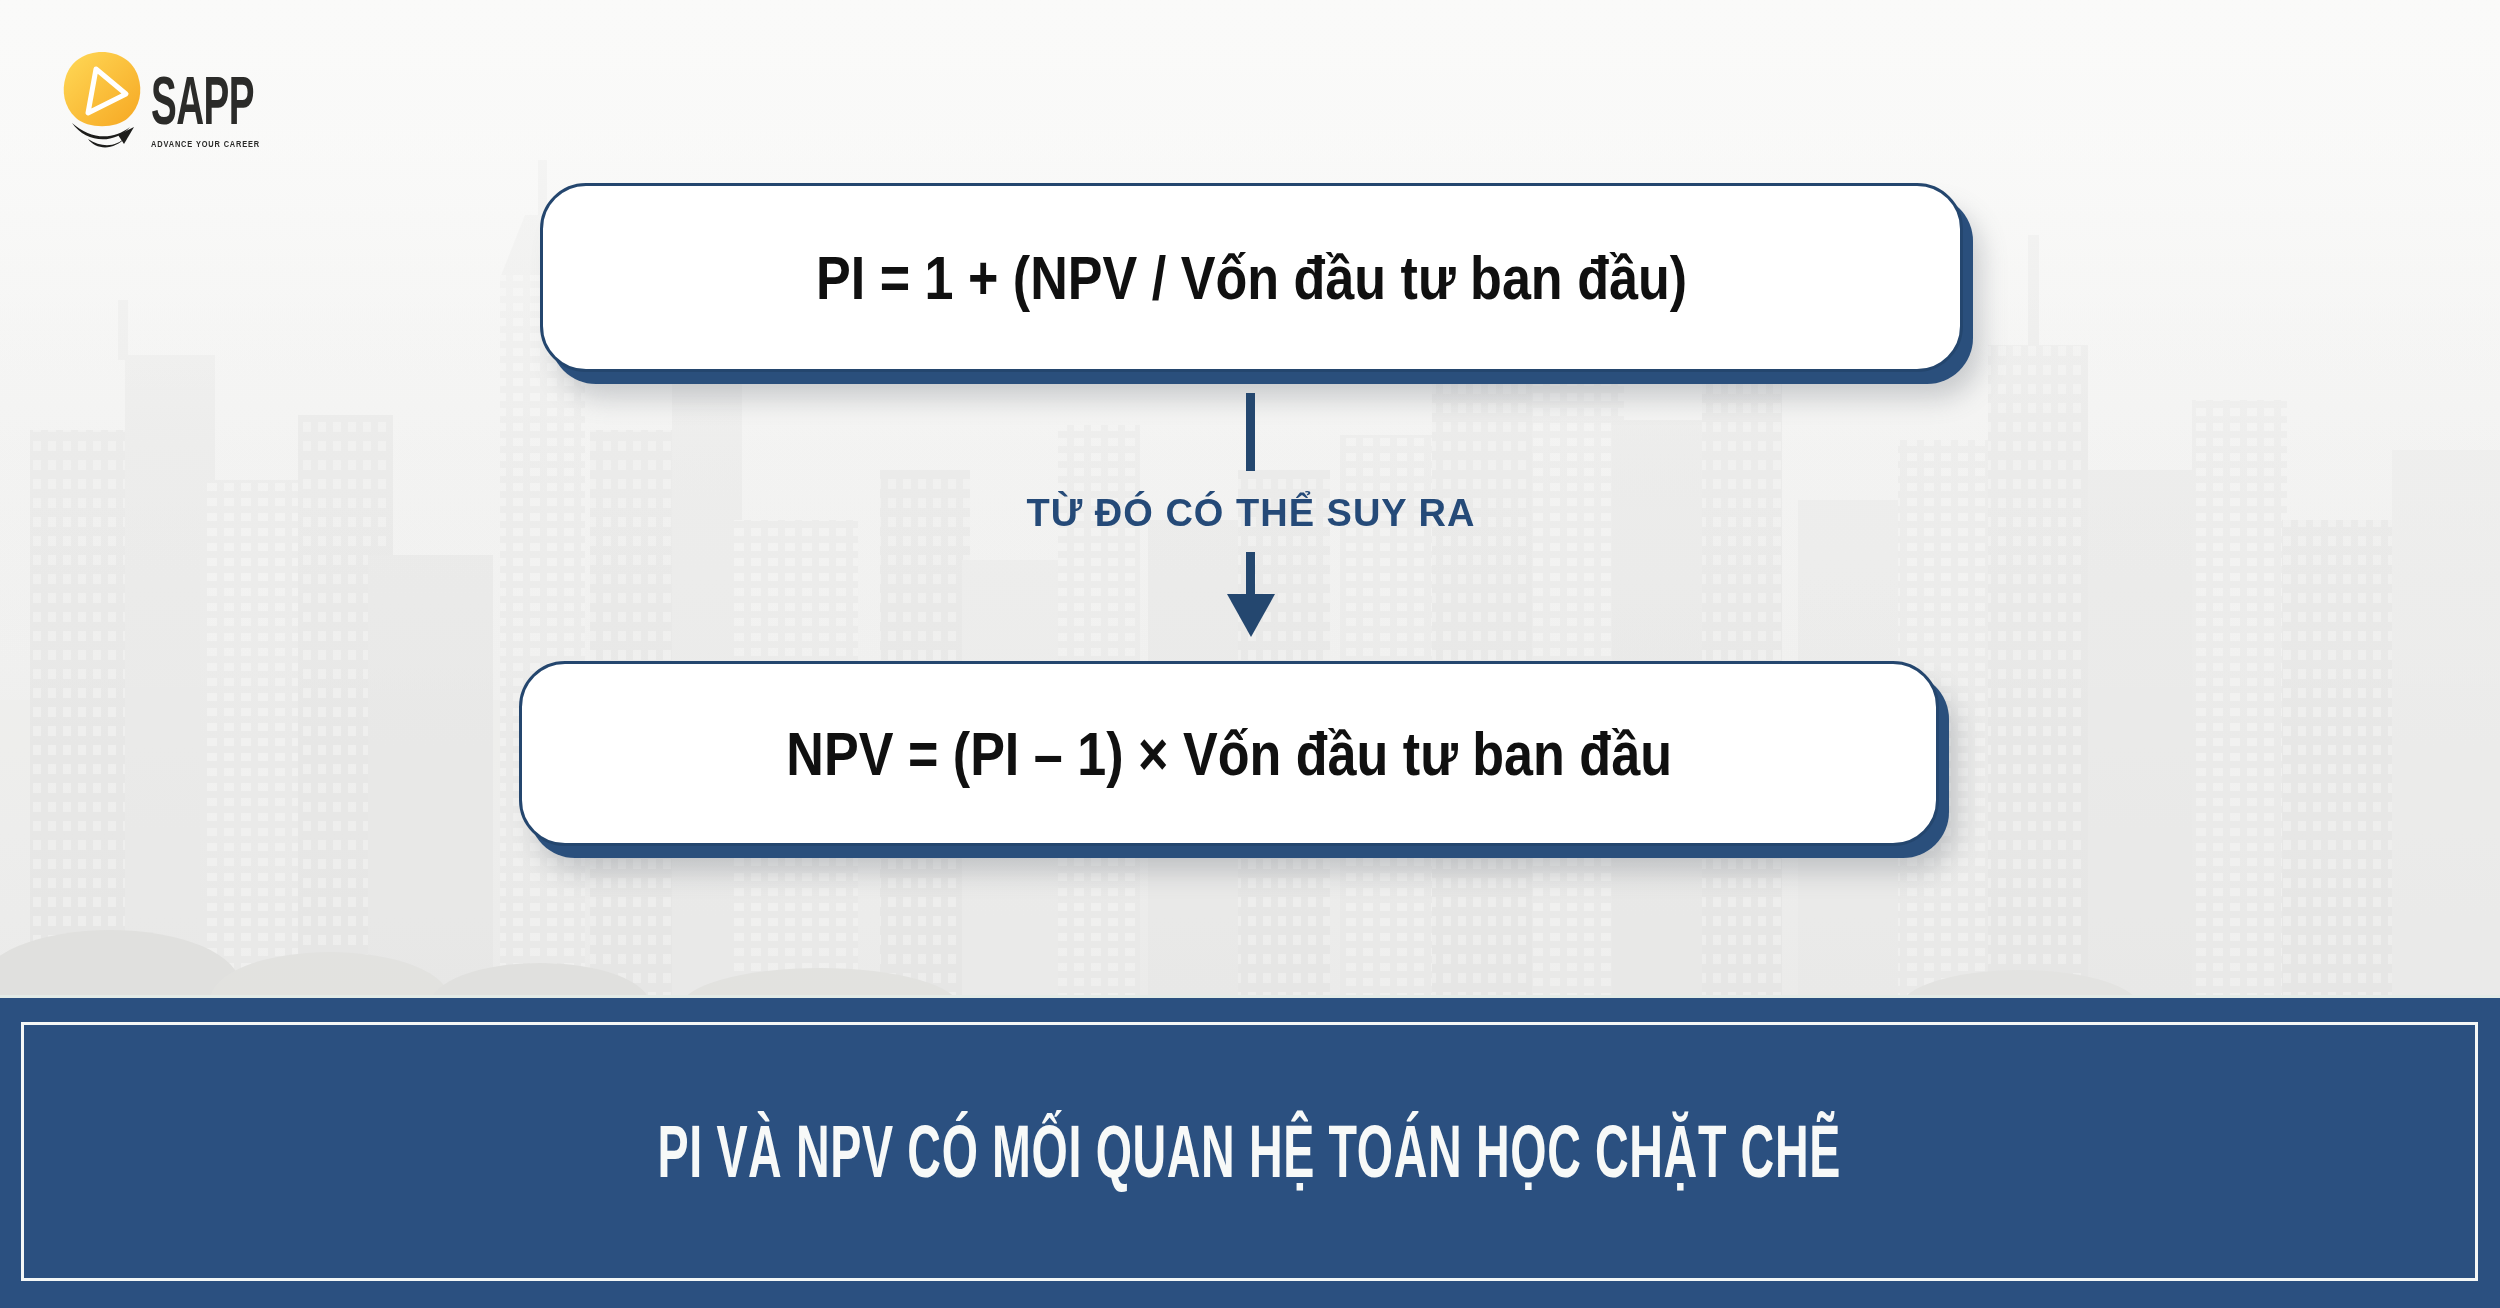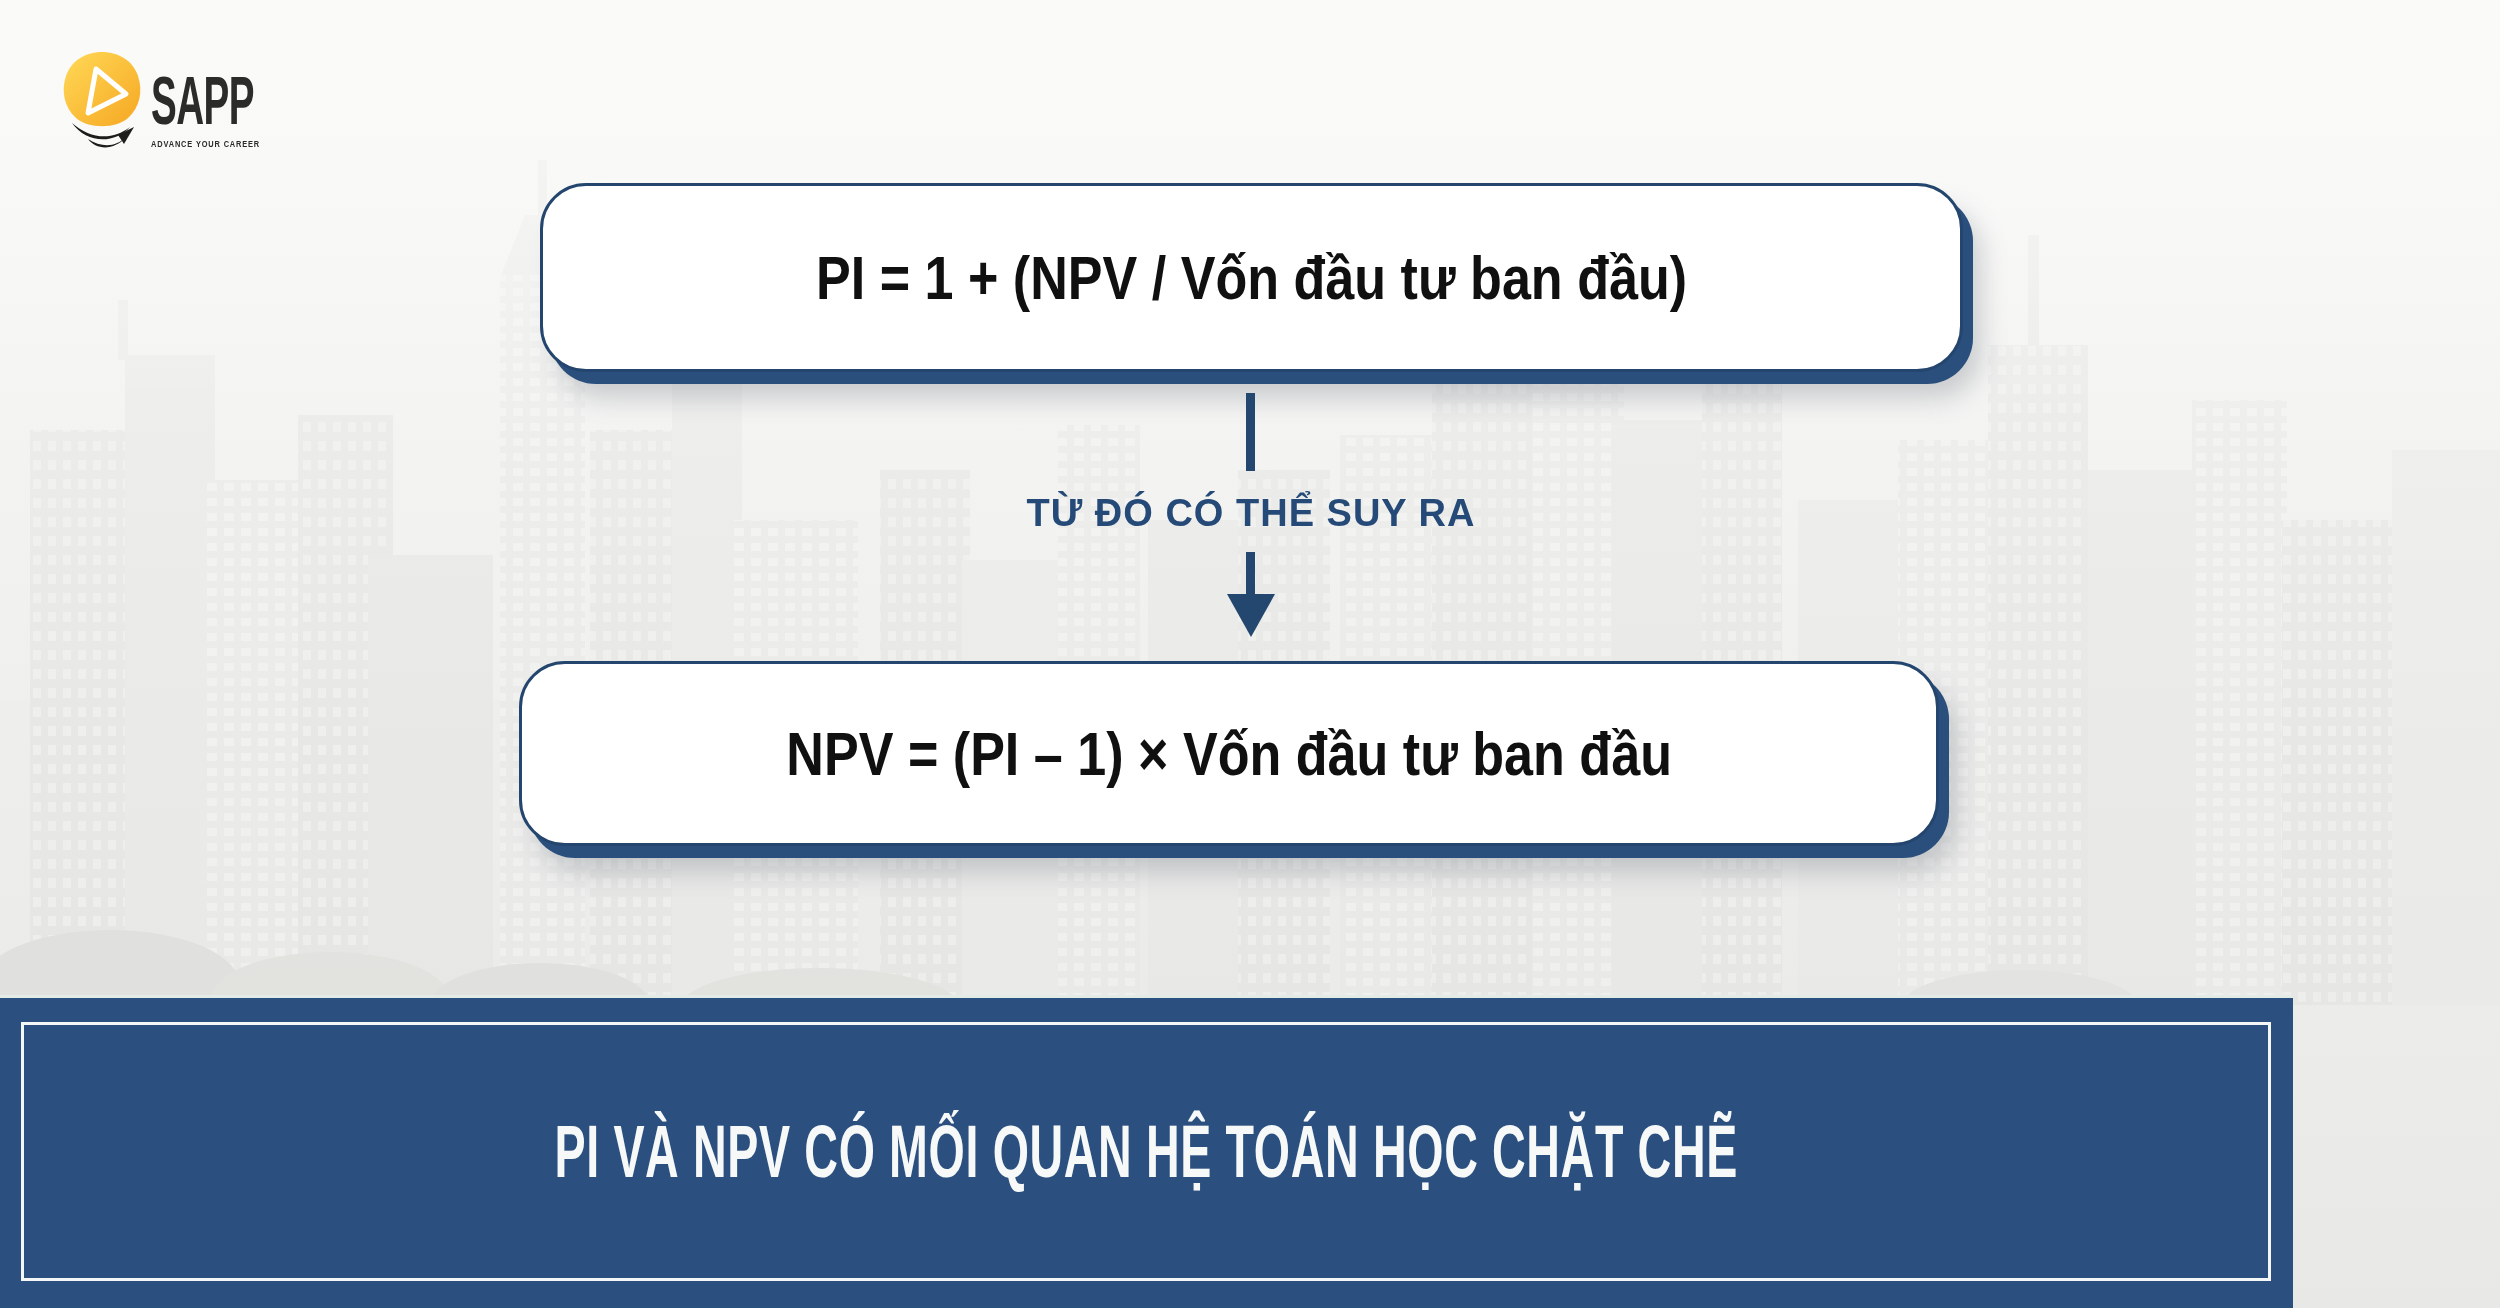--- a/index.html
+++ b/index.html
@@ -49,21 +49,21 @@
     font-weight:700;font-size:38px;color:#254a78;letter-spacing:1px;white-space:nowrap;
   }
   .conn-arrowhead{
     position:absolute;top:594px;left:1227px;width:0;height:0;
     border-left:24px solid transparent;border-right:24px solid transparent;
     border-top:43px solid #24476f;
   }
 
   
   .banner{
-    position:absolute;left:0;top:995px;width:2293px;height:313px;
+    position:absolute;left:0;top:995px;width:2500px;height:313px;
     background:#2b5080;border-top:3px solid #e3ebe7;box-sizing:border-box;
   }
   .banner-frame{
     position:absolute;left:21px;right:22px;top:24px;bottom:27px;
     border:3px solid #f4f7f6;display:flex;align-items:center;justify-content:center;
   }
   .banner-title{
     margin:0;font-weight:700;font-size:74px;color:#f7f9f8;letter-spacing:1px;
     white-space:nowrap;transform:scaleX(.63);transform-origin:center;
   }

